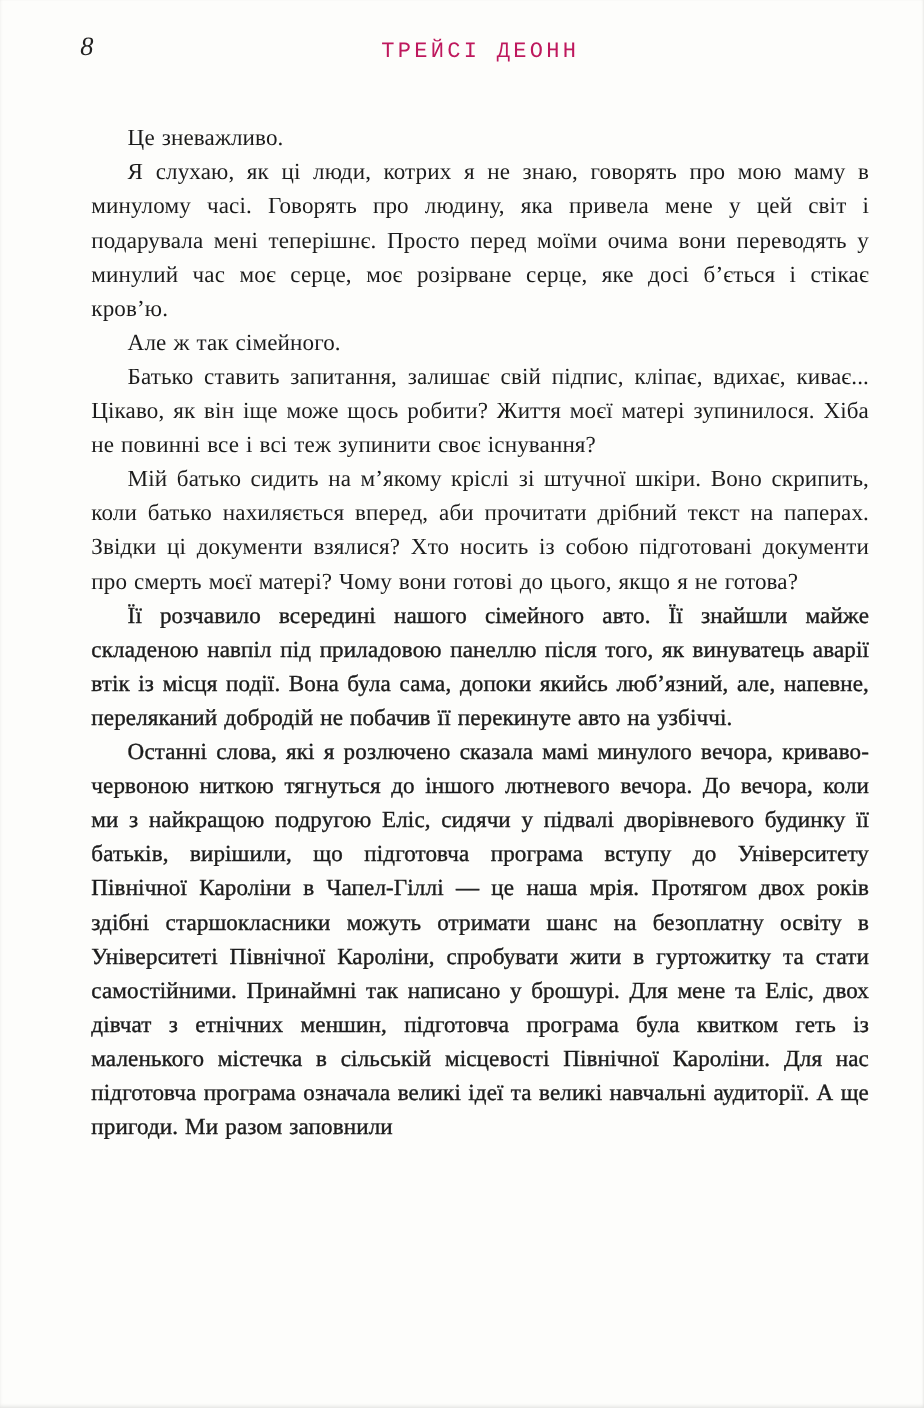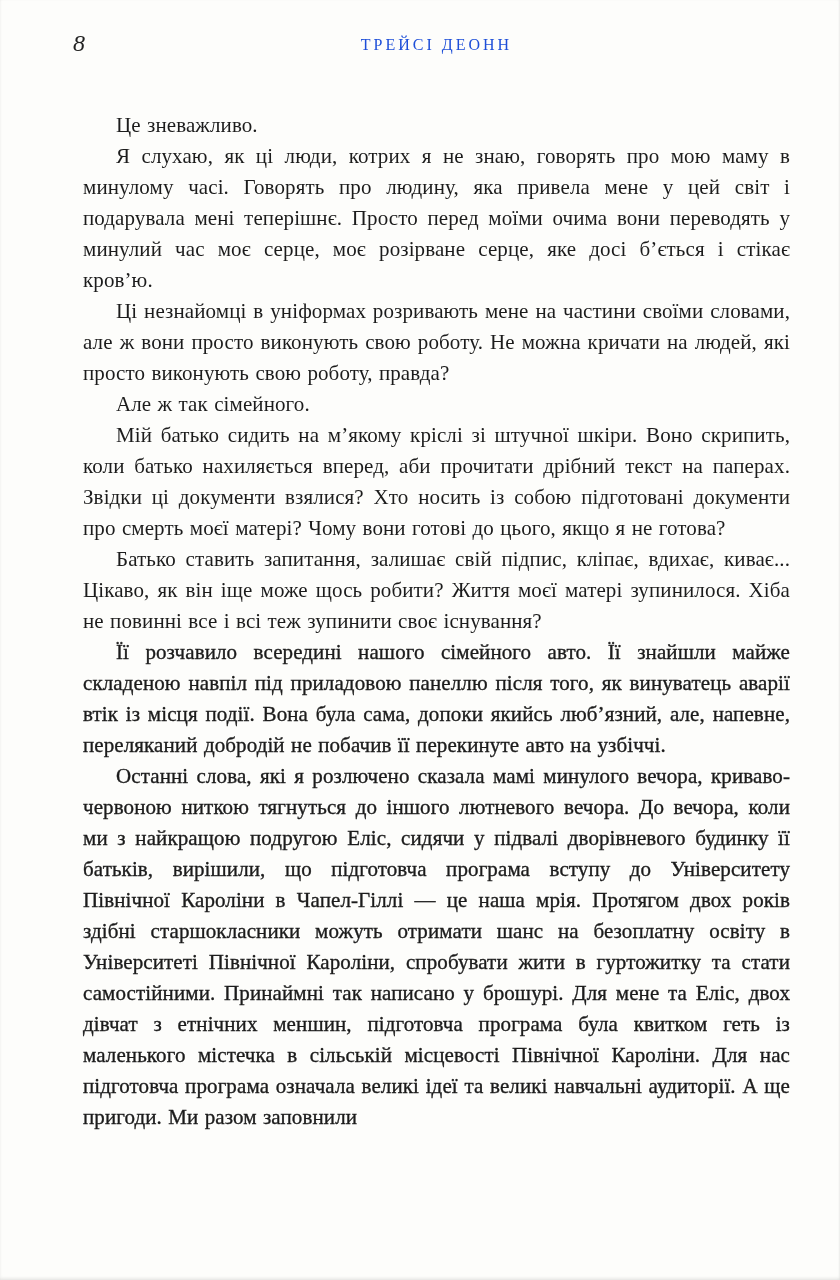--- a/index.html
+++ b/index.html
@@ -30,25 +30,25 @@
     left: -10px;
     top: 0;
     font-style: italic;
     font-size: 24px;
     letter-spacing: 0.5px;
     color: #222;
   }
   .running-head {
     display: block;
     text-align: center;
-    font-size: 16px;
+    font-size: 20px;
     letter-spacing: 3px;
-    color: #1d4ed8;
+    color: #be185d;
     padding-top: 6px;
-    font-family: Liberation Serif, serif;
+    font-family: Liberation Mono, monospace;
   }
   .body-text p {
     margin: 0;
     font-size: 21px;
     line-height: 31px;
     text-align: justify;
     text-indent: 33px;
     word-spacing: 1px;
     letter-spacing: 0.1px;
   }
@@ -63,21 +63,20 @@
 <div class="page">
 
   <header class="running-header">
     <span class="page-number">8</span>
     <span class="running-head">ТРЕЙСІ ДЕОНН</span>
   </header>
 
   <main class="body-text">
     <p>Це зневажливо.</p>
     <p>Я слухаю, як ці люди, котрих я не знаю, говорять про мою маму в минулому часі. Говорять про людину, яка привела мене у цей світ і подарувала мені теперішнє. Просто перед моїми очима вони переводять у минулий час моє серце, моє розірване серце, яке досі б’ється і стікає кров’ю.</p>
-    <p>Ці незнайомці в уніформах розривають мене на частини своїми словами, але ж вони просто виконують свою роботу. Не можна кричати на людей, які просто виконують свою роботу, правда?</p>
     <p>Але ж так сімейного.</p>
+    <p>Батько ставить запитання, залишає свій підпис, кліпає, вдихає, киває... Цікаво, як він іще може щось робити? Життя моєї матері зупинилося. Хіба не повинні все і всі теж зупинити своє існування?</p>
     <p>Мій батько сидить на м’якому кріслі зі штучної шкіри. Воно скрипить, коли батько нахиляється вперед, аби прочитати дрібний текст на паперах. Звідки ці документи взялися? Хто носить із собою підготовані документи про смерть моєї матері? Чому вони готові до цього, якщо я не готова?</p>
-    <p>Батько ставить запитання, залишає свій підпис, кліпає, вдихає, киває... Цікаво, як він іще може щось робити? Життя моєї матері зупинилося. Хіба не повинні все і всі теж зупинити своє існування?</p>
     <p class="heavy">Її розчавило всередині нашого сімейного авто. Її знайшли майже складеною навпіл під приладовою панеллю після того, як винуватець аварії втік із місця події. Вона була сама, допоки якийсь люб’язний, але, напевне, переляканий добродій не побачив її перекинуте авто на узбіччі.</p>
     <p class="heavy">Останні слова, які я розлючено сказала мамі минулого вечора, криваво-червоною ниткою тягнуться до іншого лютневого вечора. До вечора, коли ми з найкращою подругою Еліс, сидячи у підвалі дворівневого будинку її батьків, вирішили, що підготовча програма вступу до Університету Північної Кароліни в Чапел-Гіллі — це наша мрія. Протягом двох років здібні старшокласники можуть отримати шанс на безоплатну освіту в Університеті Північної Кароліни, спробувати жити в гуртожитку та стати самостійними. Принаймні так написано у брошурі. Для мене та Еліс, двох дівчат з етнічних меншин, підготовча програма була квитком геть із маленького містечка в сільській місцевості Північної Кароліни. Для нас підготовча програма означала великі ідеї та великі навчальні аудиторії. А ще пригоди. Ми разом заповнили</p>
   </main>
 
 </div>
 
 </body></html>

